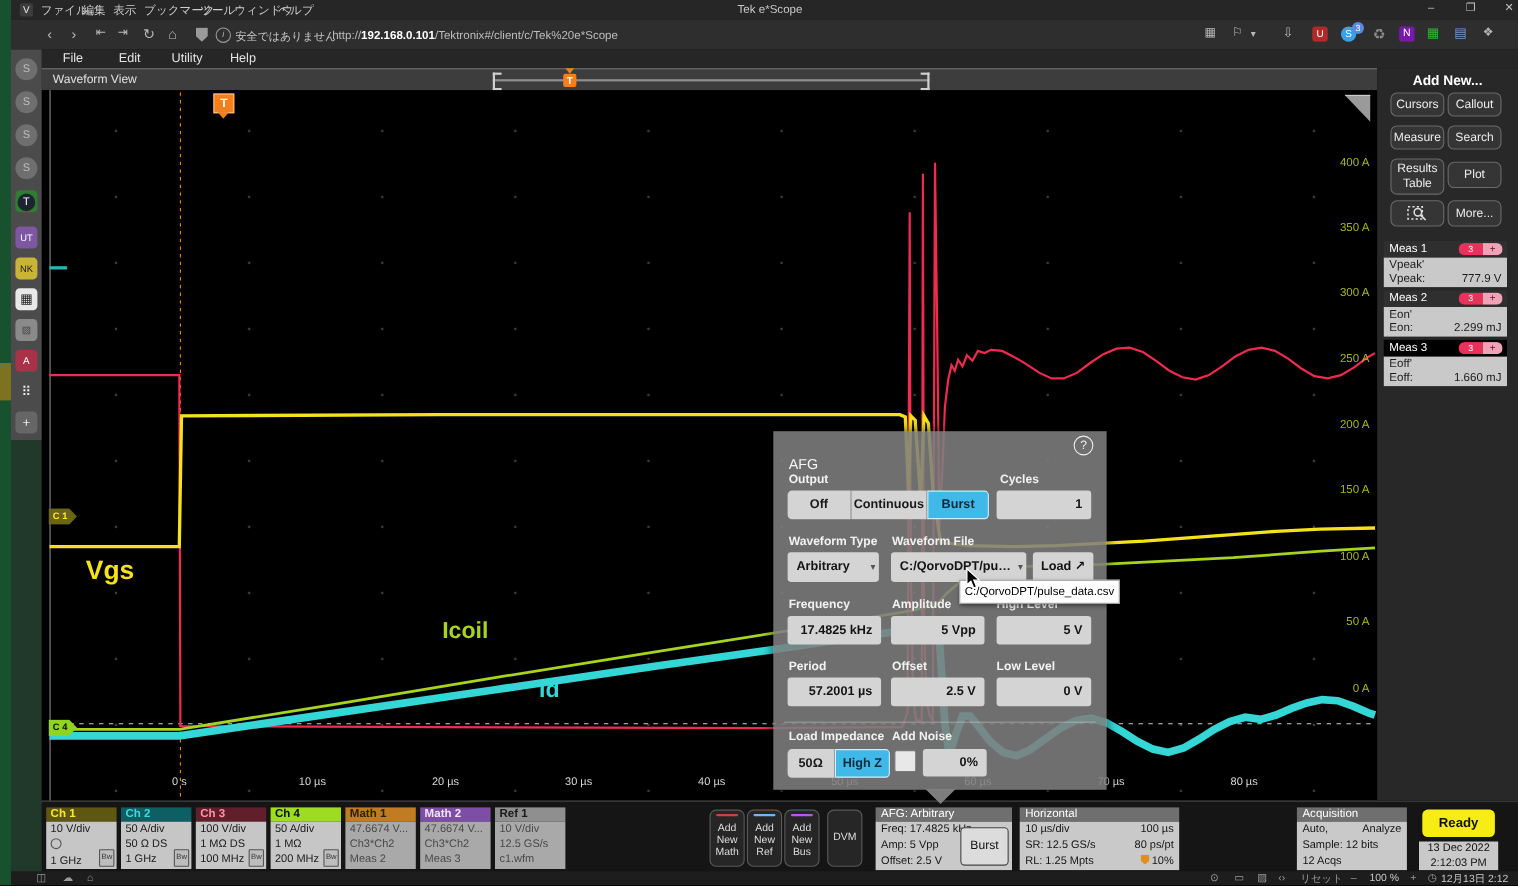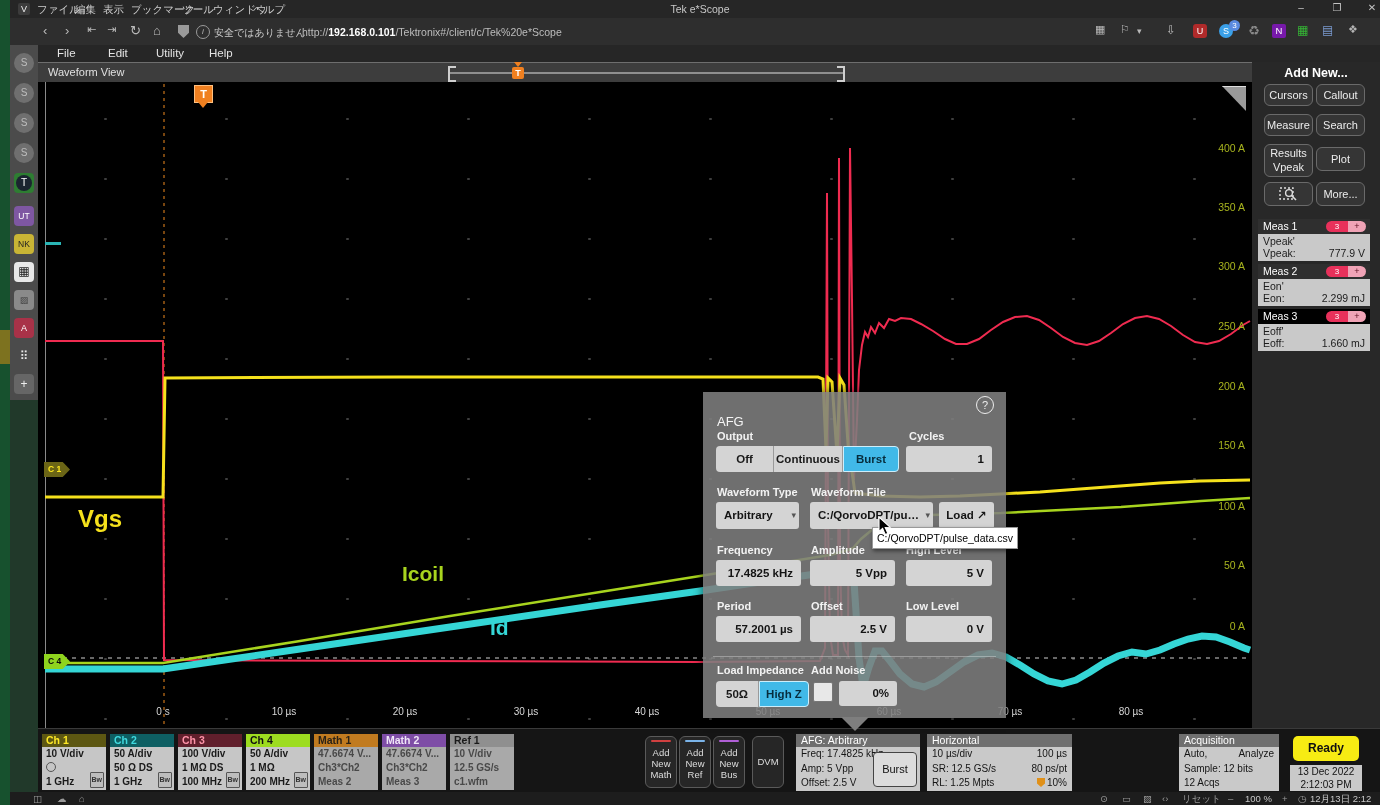--- a/index.html
+++ b/index.html
@@ -70,21 +70,21 @@
   .meas .mh{height:15px;color:#fff;font-size:10.5px;padding:1px 0 0 5px;box-sizing:border-box;}
   .meas .mb{background:#c9c9c9;color:#1c1c1c;font-size:10.5px;padding:1px 5px 2px 5px;}
   .meas .mrow{display:flex;justify-content:space-between;}
   .mbadge{position:absolute;right:4px;top:2px;width:40px;height:11px;border-radius:6px;overflow:hidden;display:flex;}
   .mbadge .m3{width:55%;background:#e8315b;color:#fff;font-size:8px;text-align:center;line-height:11px;}
   .mbadge .mp{width:45%;background:#f0a3b6;color:#5a1020;font-size:9px;text-align:center;line-height:10px;}
   
   .bottombar{left:38px;top:728px;width:1342px;height:64px;background:#151515;border-top:1px solid #3a3a3a;box-sizing:border-box;}
   .badge{position:absolute;top:5px;width:64px;height:56px;}
   .badge .hd{height:13px;font-size:10.5px;font-weight:bold;padding:0 0 0 4px;line-height:13px;}
-  .badge .bd{height:43px;background:#c6c6c6;color:#1a1a1a;font-size:10px;line-height:14px;padding:0 3px 0 4px;position:relative;font-weight:bold;}
+  .badge .bd{height:43px;background:#c6c6c6;color:#1a1a1a;font-size:10px;line-height:14px;padding:0 3px 0 4px;position:relative;}
   .badge .bd.dim{background:#a9a9a9;color:#494949;}
   .bwico{position:absolute;right:2px;bottom:2px;font-size:7px;color:#333;border:1px solid #555;padding:0 1px;border-radius:1px;background:#bdbdbd;}
   .probe-ic{display:inline-block;width:8px;height:8px;border:1.5px solid #555;border-radius:50%;position:relative;top:1px;}
   .addbtn{position:absolute;top:7px;width:32px;height:52px;background:#262626;border:1px solid #5a5a5a;border-radius:6px;color:#dedede;font-size:9.5px;text-align:center;line-height:11px;padding-top:10px;box-sizing:border-box;}
   .addbtn .stripe{position:absolute;left:5px;top:3px;width:20px;height:2px;border-radius:1px;}
   .panel{position:absolute;top:5px;height:57px;}
   .panel .ph{height:13px;background:#6f6f6f;color:#fff;font-size:10.5px;padding-left:5px;line-height:13px;}
   .panel .pb{height:44px;background:#c9c9c9;color:#151515;font-size:10px;line-height:14.5px;padding:0 5px;position:relative;}
   .prow{display:flex;justify-content:space-between;}
   .burst-btn{position:absolute;right:3px;top:5px;width:42px;height:33px;background:#dcdcdc;border:1px solid #444;border-radius:4px;font-size:11px;text-align:center;line-height:33px;color:#111;}
@@ -241,21 +241,21 @@
 
   <div class="abs plot-edgeB"></div>
   <span class="abs kebab">⋮</span>
 
   <div class="abs rside">
     <div class="rs-header">Add New...</div>
     <div class="rbtn" style="left:12px;top:22px;width:47px;height:20px;line-height:20px">Cursors</div>
     <div class="rbtn" style="left:64px;top:22px;width:47px;height:20px;line-height:20px">Callout</div>
     <div class="rbtn" style="left:12px;top:52px;width:47px;height:20px;line-height:20px">Measure</div>
     <div class="rbtn" style="left:64px;top:52px;width:47px;height:20px;line-height:20px">Search</div>
-    <div class="rbtn" style="left:12px;top:82px;width:47px;height:30px;line-height:14px;padding-top:1px">Results Vpeak</div>
+    <div class="rbtn" style="left:12px;top:82px;width:47px;height:30px;line-height:14px;padding-top:1px">Results Table</div>
     <div class="rbtn" style="left:64px;top:85px;width:47px;height:22px;line-height:22px">Plot</div>
     <div class="rbtn" style="left:12px;top:120px;width:47px;height:22px">
       <svg width="20" height="16" viewBox="0 0 20 16" style="margin-top:3px">
         <rect x="1" y="2" width="13" height="11" fill="none" stroke="#dedede" stroke-width="1.4" stroke-dasharray="2 2"></rect>
         <circle cx="10" cy="7" r="3.4" fill="none" stroke="#dedede" stroke-width="1.4"></circle>
         <line x1="12.5" y1="9.5" x2="17" y2="14" stroke="#dedede" stroke-width="1.6"></line>
       </svg>
     </div>
     <div class="rbtn" style="left:64px;top:120px;width:47px;height:22px;line-height:22px">More...</div>
 

